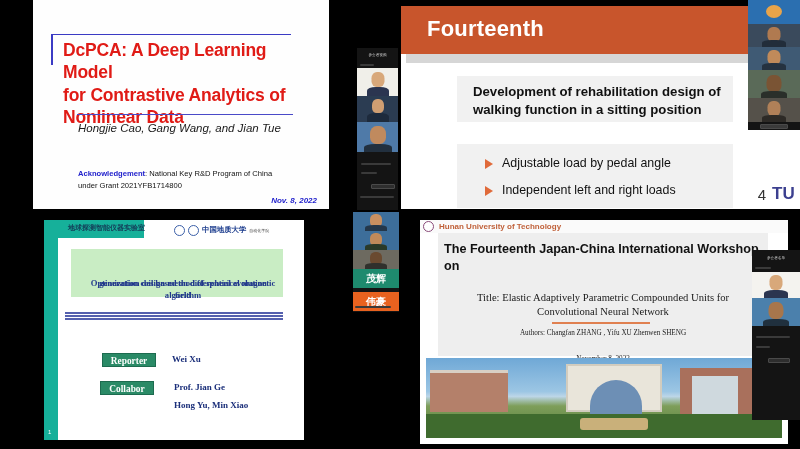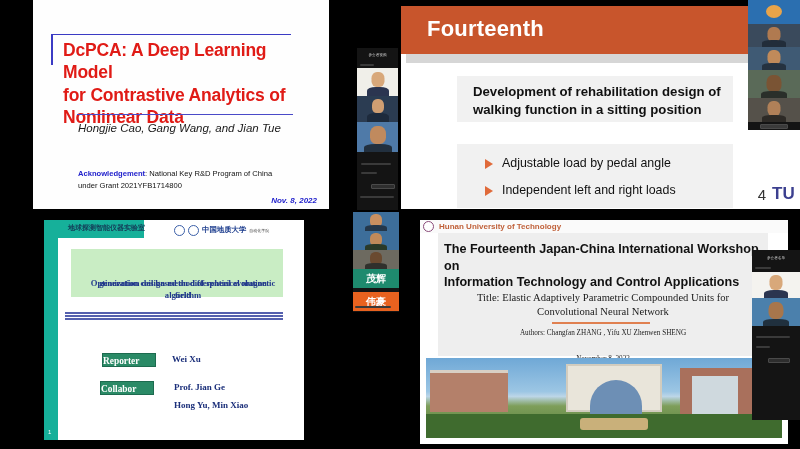--- a/index.html
+++ b/index.html
@@ -150,21 +150,21 @@
     font-family:"Liberation Serif", serif;
     font-size:8.6px; font-weight:bold; color:#22398c; line-height:1.45;
   }
   #q3 .rules { position:absolute; left:21px; top:92px; width:218px; }
   #q3 .rules i { display:block; height:1.6px; background:#5560ae; margin-bottom:1.6px; }
   #q3 .tagbox {
     position:absolute; width:54px; height:14px; background:#2a8a66;
     border:1px solid #1d6b4f;
   }
   #q3 .tagbox span {
-    display:block; width:100%; text-align:left;
+    display:block; width:100%; text-align:center;
     font-family:"Liberation Serif", serif;
     font-size:9.4px; font-weight:bold; color:#fff; line-height:14px;
   }
   #q3 .tag1 { left:58px; top:133px; }
   #q3 .tag2 { left:56px; top:161px; }
   #q3 .val {
     position:absolute; font-family:"Liberation Serif", serif;
     font-size:9px; font-weight:bold; color:#1b2f7a;
   }
   #q3 .v1 { left:128px; top:134px; }
@@ -387,21 +387,20 @@
   <div class="quad" id="q4">
     <div class="slide">
       <div class="hdrbar">
         <div class="seal"></div>
         <div class="hname">Hunan University of Technology</div>
       </div>
 
       <div class="panel">
         <div class="wtitle">
           <span>The Fourteenth Japan-China International Workshop on</span><br>
-          <span>Information Technology and Control Applications</span>
         </div>
         <div class="stitle">
           <span>Title: Elastic Adaptively Parametric Compounded Units for</span><br>
           <span>Convolutional Neural Network</span>
         </div>
         <div class="uline"></div>
         <div class="meta m1">Authors:  Changfan ZHANG , Yifu XU  Zhenwen SHENG</div>
         <div class="meta m3">November 8, 2022</div>
       </div>
 

